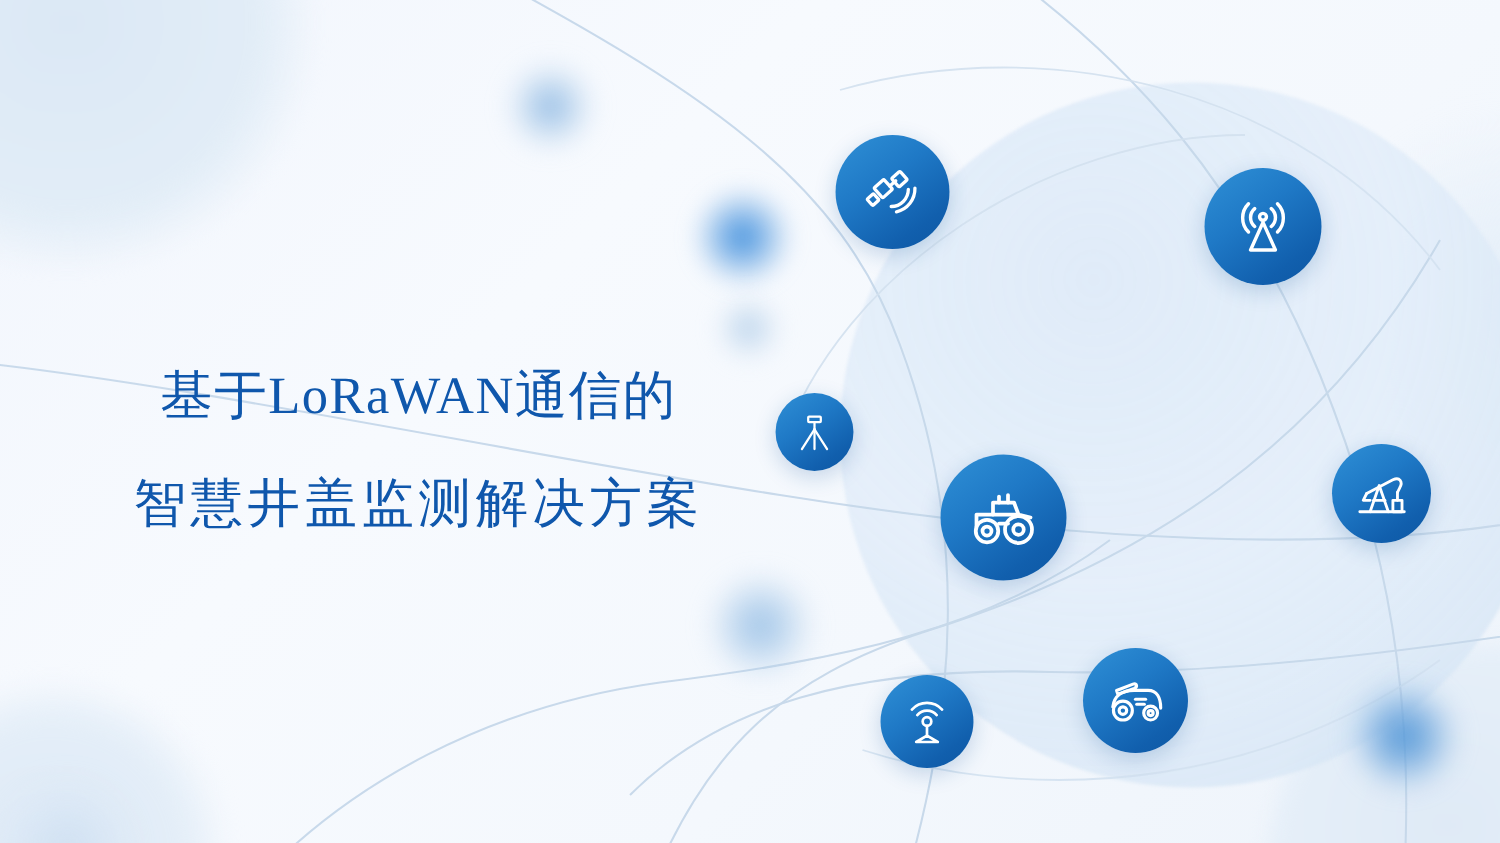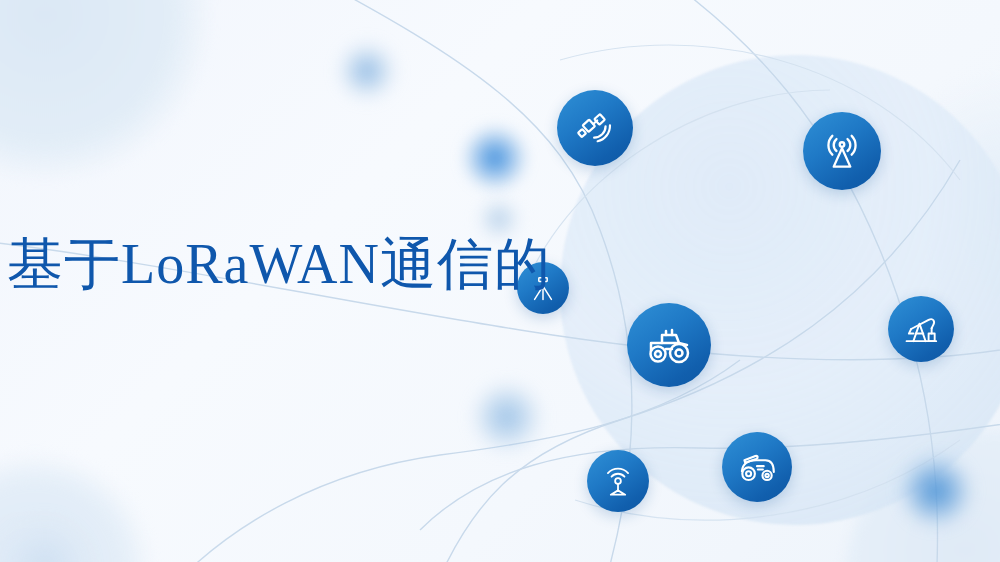--- a/index.html
+++ b/index.html
@@ -98,21 +98,21 @@
   
   .title-block {
     position: absolute;
     left: 0px; top: 228px;
     width: 558px;
     text-align: center;
   }
   .title-line {
     font-family: "Liberation Serif", serif;
     color: #0f57ac;
-    font-size: 56px;
+    font-size: 35px;
     line-height: 72px;
     letter-spacing: 1px;
     white-space: nowrap;
     font-weight: 400;
   }
   .title-line.l2 { letter-spacing: 3px; }
 </style>
 </head>
 <body>
 
@@ -254,15 +254,16 @@
           <path d="M 20 34 L 46 24 C 52 22, 54 28, 48 31 L 22 40 Z"></path>
           <line x1="50" y1="48" x2="66" y2="48"></line>
           <line x1="52" y1="56" x2="64" y2="56"></line>
         </g>
       </svg>
     </span>
   </div>
 
   <div class="title-block">
     <div class="title-line l1">基于LoRaWAN通信的</div>
+    <div class="title-line l2">智慧井盖监测解决方案</div>
   </div>
 
 </div>
 
 </body></html>

